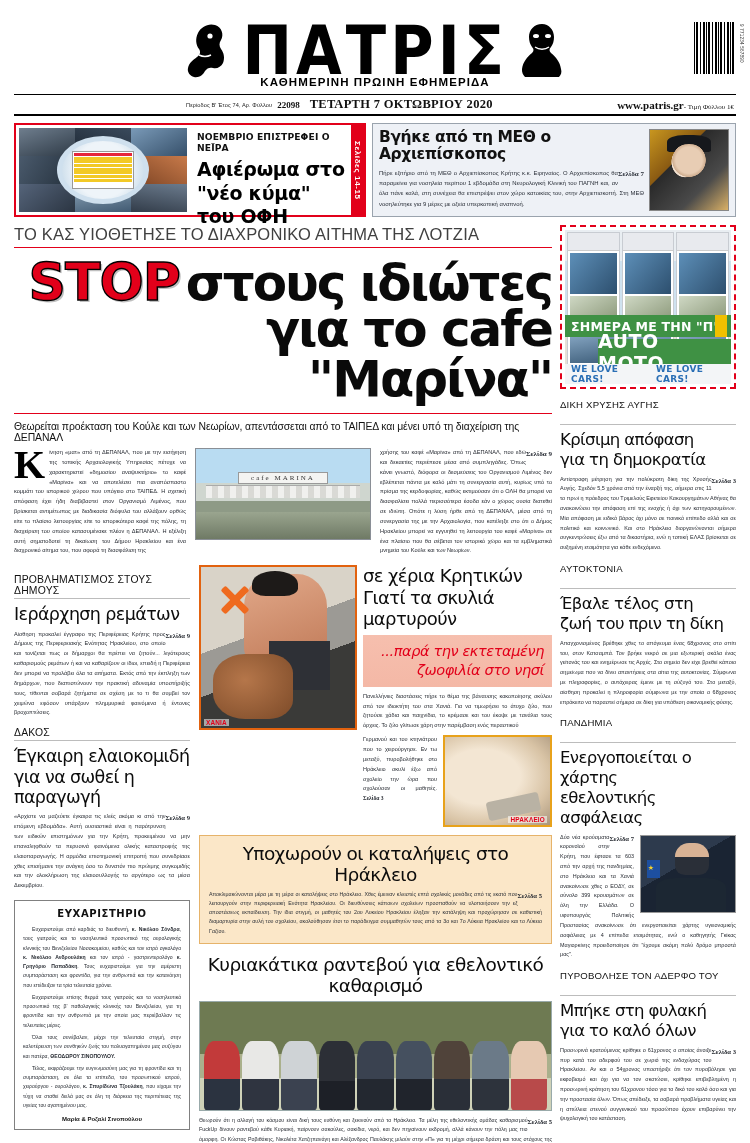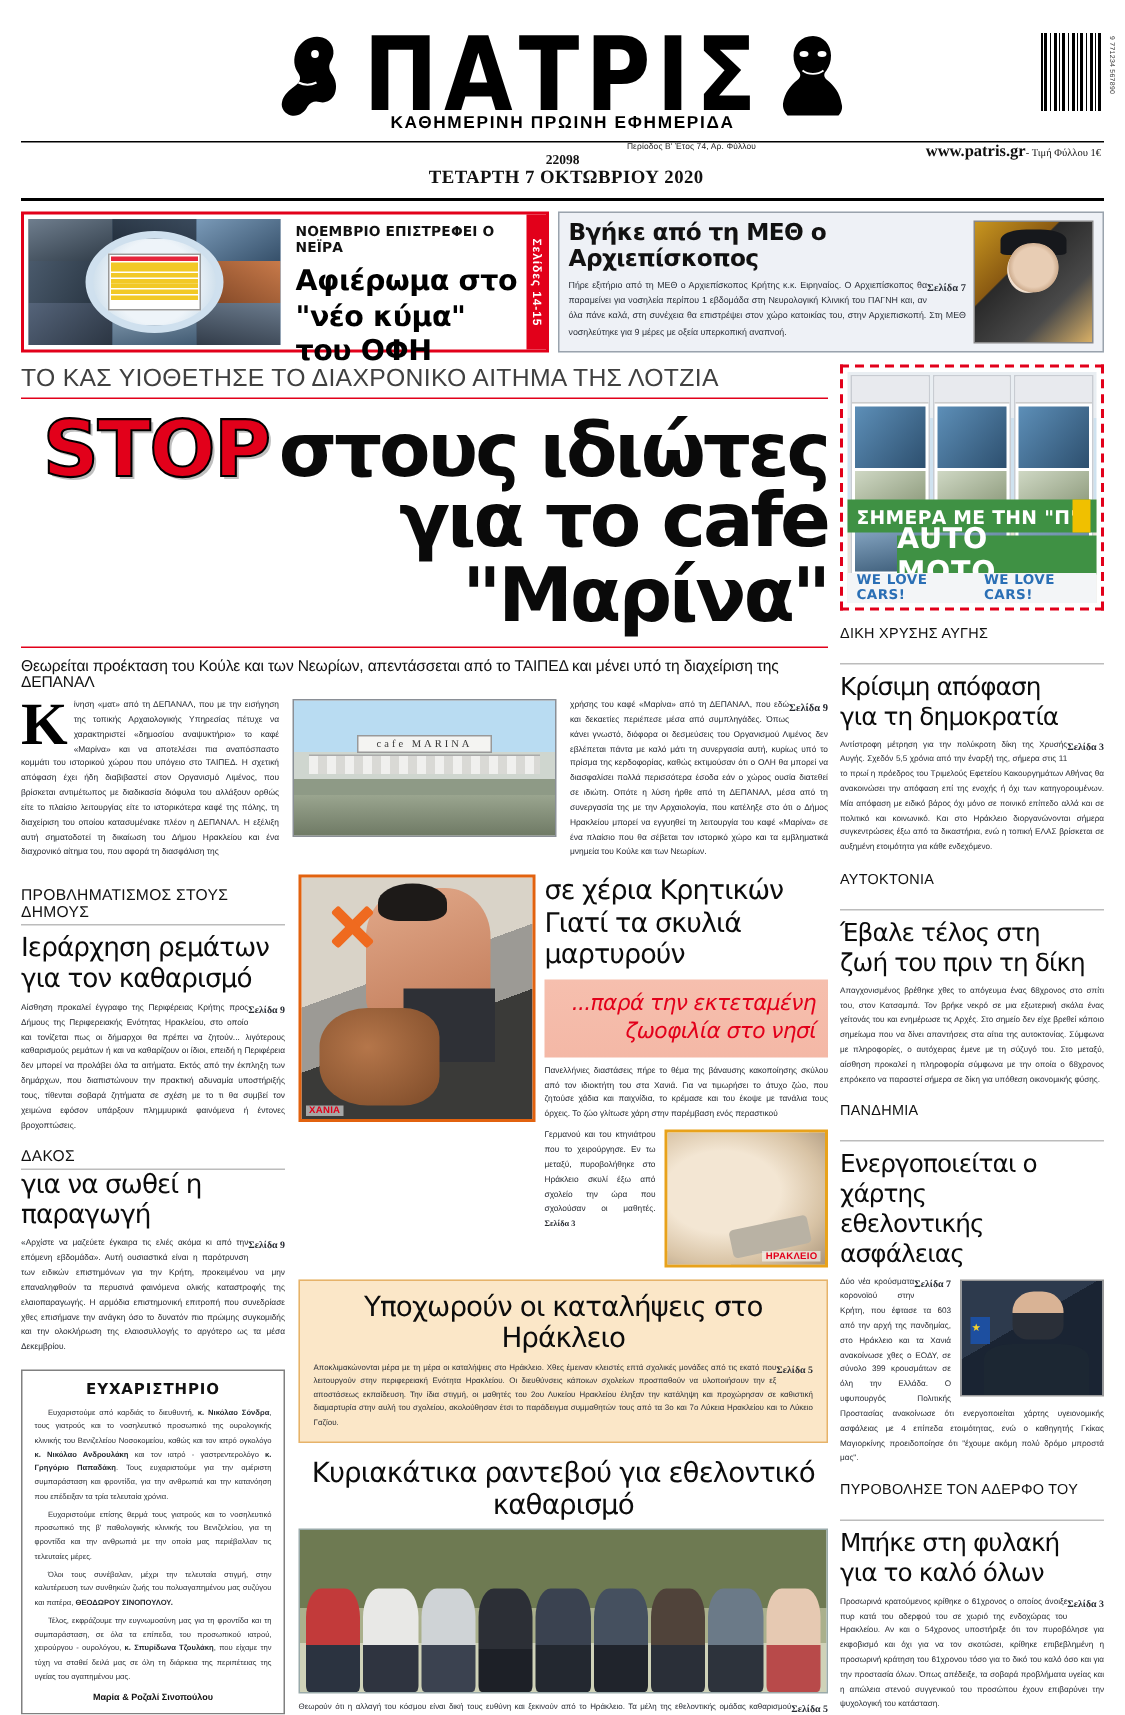--- a/index.html
+++ b/index.html
@@ -52,25 +52,24 @@
     position:absolute; right: 6px; top: 24px;
     font-size: 4.6px; letter-spacing: .2px;
     writing-mode: vertical-rl; color:#333;
   }
 
   
   .datebar {
     border-top: 1.5px solid #000;
     border-bottom: 2.5px solid #000;
     margin: 4px 14px 0 14px;
-    height: 40px;
+    height: 22px;
     display: flex;
     align-items: center;
     position: relative;
-    flex-direction: column;
   }
   .datebar .issue-meta {
     font-size: 5.6px; color:#222; letter-spacing:.1px;
     margin-left: 172px; white-space: nowrap;
   }
   .datebar .issue-num { font-size: 9px; font-weight: 700; margin: 0 5px; font-family:"Liberation Serif", serif;}
   .datebar .date-main {
     font-family: "Liberation Serif", serif;
     font-weight: 700; font-size: 12.5px; letter-spacing: .3px;
     margin-left: 5px;
@@ -539,29 +538,29 @@
         </div>
       </div>
 
       <div class="lower">
 
         <div class="lower-left">
 
           <div class="blk">
             <div class="blk-kicker">ΠΡΟΒΛΗΜΑΤΙΣΜΟΣ ΣΤΟΥΣ ΔΗΜΟΥΣ</div>
             <div class="blk-head">Ιεράρχηση ρεμάτων</div>
-            <div class="blk-head" style="margin-top:0;">για τον καθαρισμό</div>
             <div class="blk-body">
               <span class="blk-page">Σελίδα 9</span>
               <span>Αίσθηση προκαλεί έγγραφο της Περιφέρειας Κρήτης προς Δήμους της Περιφερειακής Ενότητας Ηρακλείου, στο οποίο και τονίζεται πως οι δήμαρχοι θα πρέπει να ζητούν... λιγότερους καθαρισμούς ρεμάτων ή και να καθαρίζουν οι ίδιοι, επειδή η Περιφέρεια δεν μπορεί να προλάβει όλα τα αιτήματα. Εκτός από την έκπληξη των δημάρχων, που διαπιστώνουν την πρακτική αδυναμία υποστήριξής τους, τίθενται σοβαρά ζητήματα σε σχέση με το τι θα συμβεί τον χειμώνα εφόσον υπάρξουν πλημμυρικά φαινόμενα ή έντονες βροχοπτώσεις.</span>
             </div>
           </div>
 
           <div class="blk">
             <div class="blk-kicker">ΔΑΚΟΣ</div>
+            <div class="blk-head">Έγκαιρη ελαιοκομιδή</div>
             <div class="blk-head" style="margin-top:0;">για να σωθεί η παραγωγή</div>
             <div class="blk-body">
               <span class="blk-page">Σελίδα 9</span>
               <span>«Αρχίστε να μαζεύετε έγκαιρα τις ελιές ακόμα κι από την επόμενη εβδομάδα». Αυτή ουσιαστικά είναι η παρότρυνση των ειδικών επιστημόνων για την Κρήτη, προκειμένου να μην επαναληφθούν τα περυσινά φαινόμενα ολικής καταστροφής της ελαιοπαραγωγής. Η αρμόδια επιστημονική επιτροπή που συνεδρίασε χθες επισήμανε την ανάγκη όσο το δυνατόν πιο πρώιμης συγκομιδής και την ολοκλήρωση της ελαιοσυλλογής το αργότερο ως τα μέσα Δεκεμβρίου.</span>
             </div>
           </div>
 
           <div class="thanks-box">
             <div class="thanks-title">ΕΥΧΑΡΙΣΤΗΡΙΟ</div>
             <div class="thanks-body">

